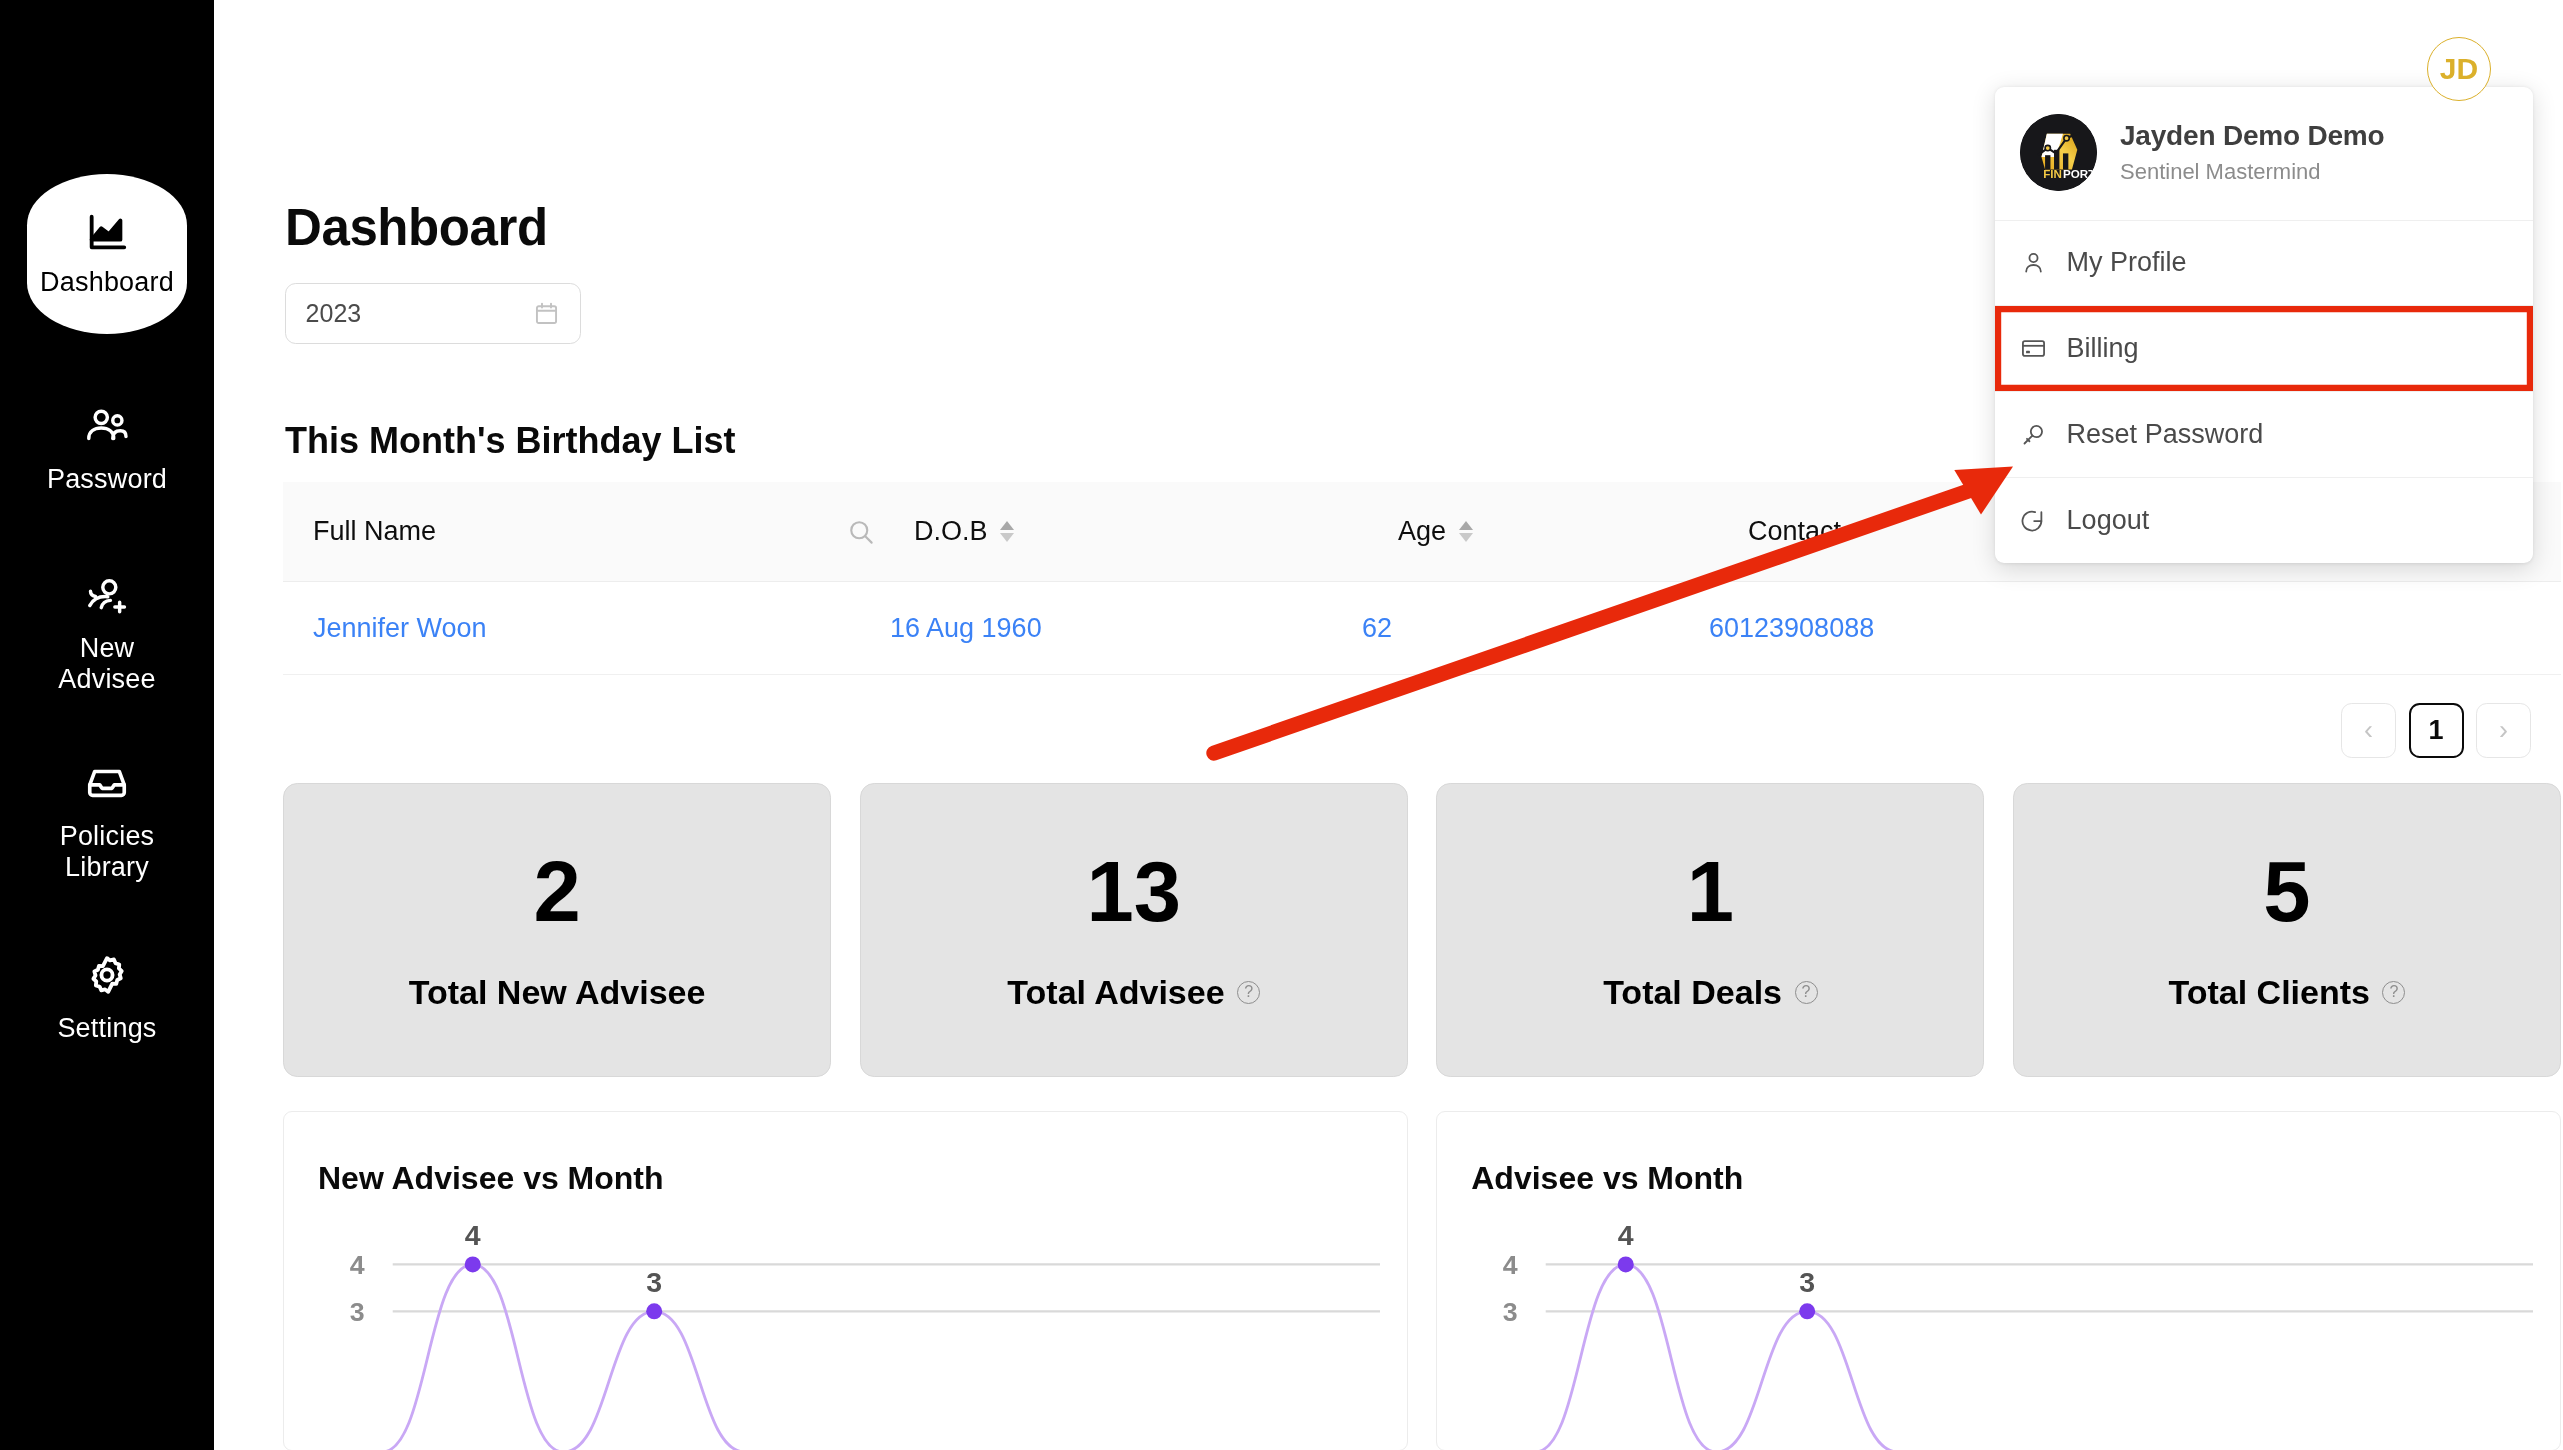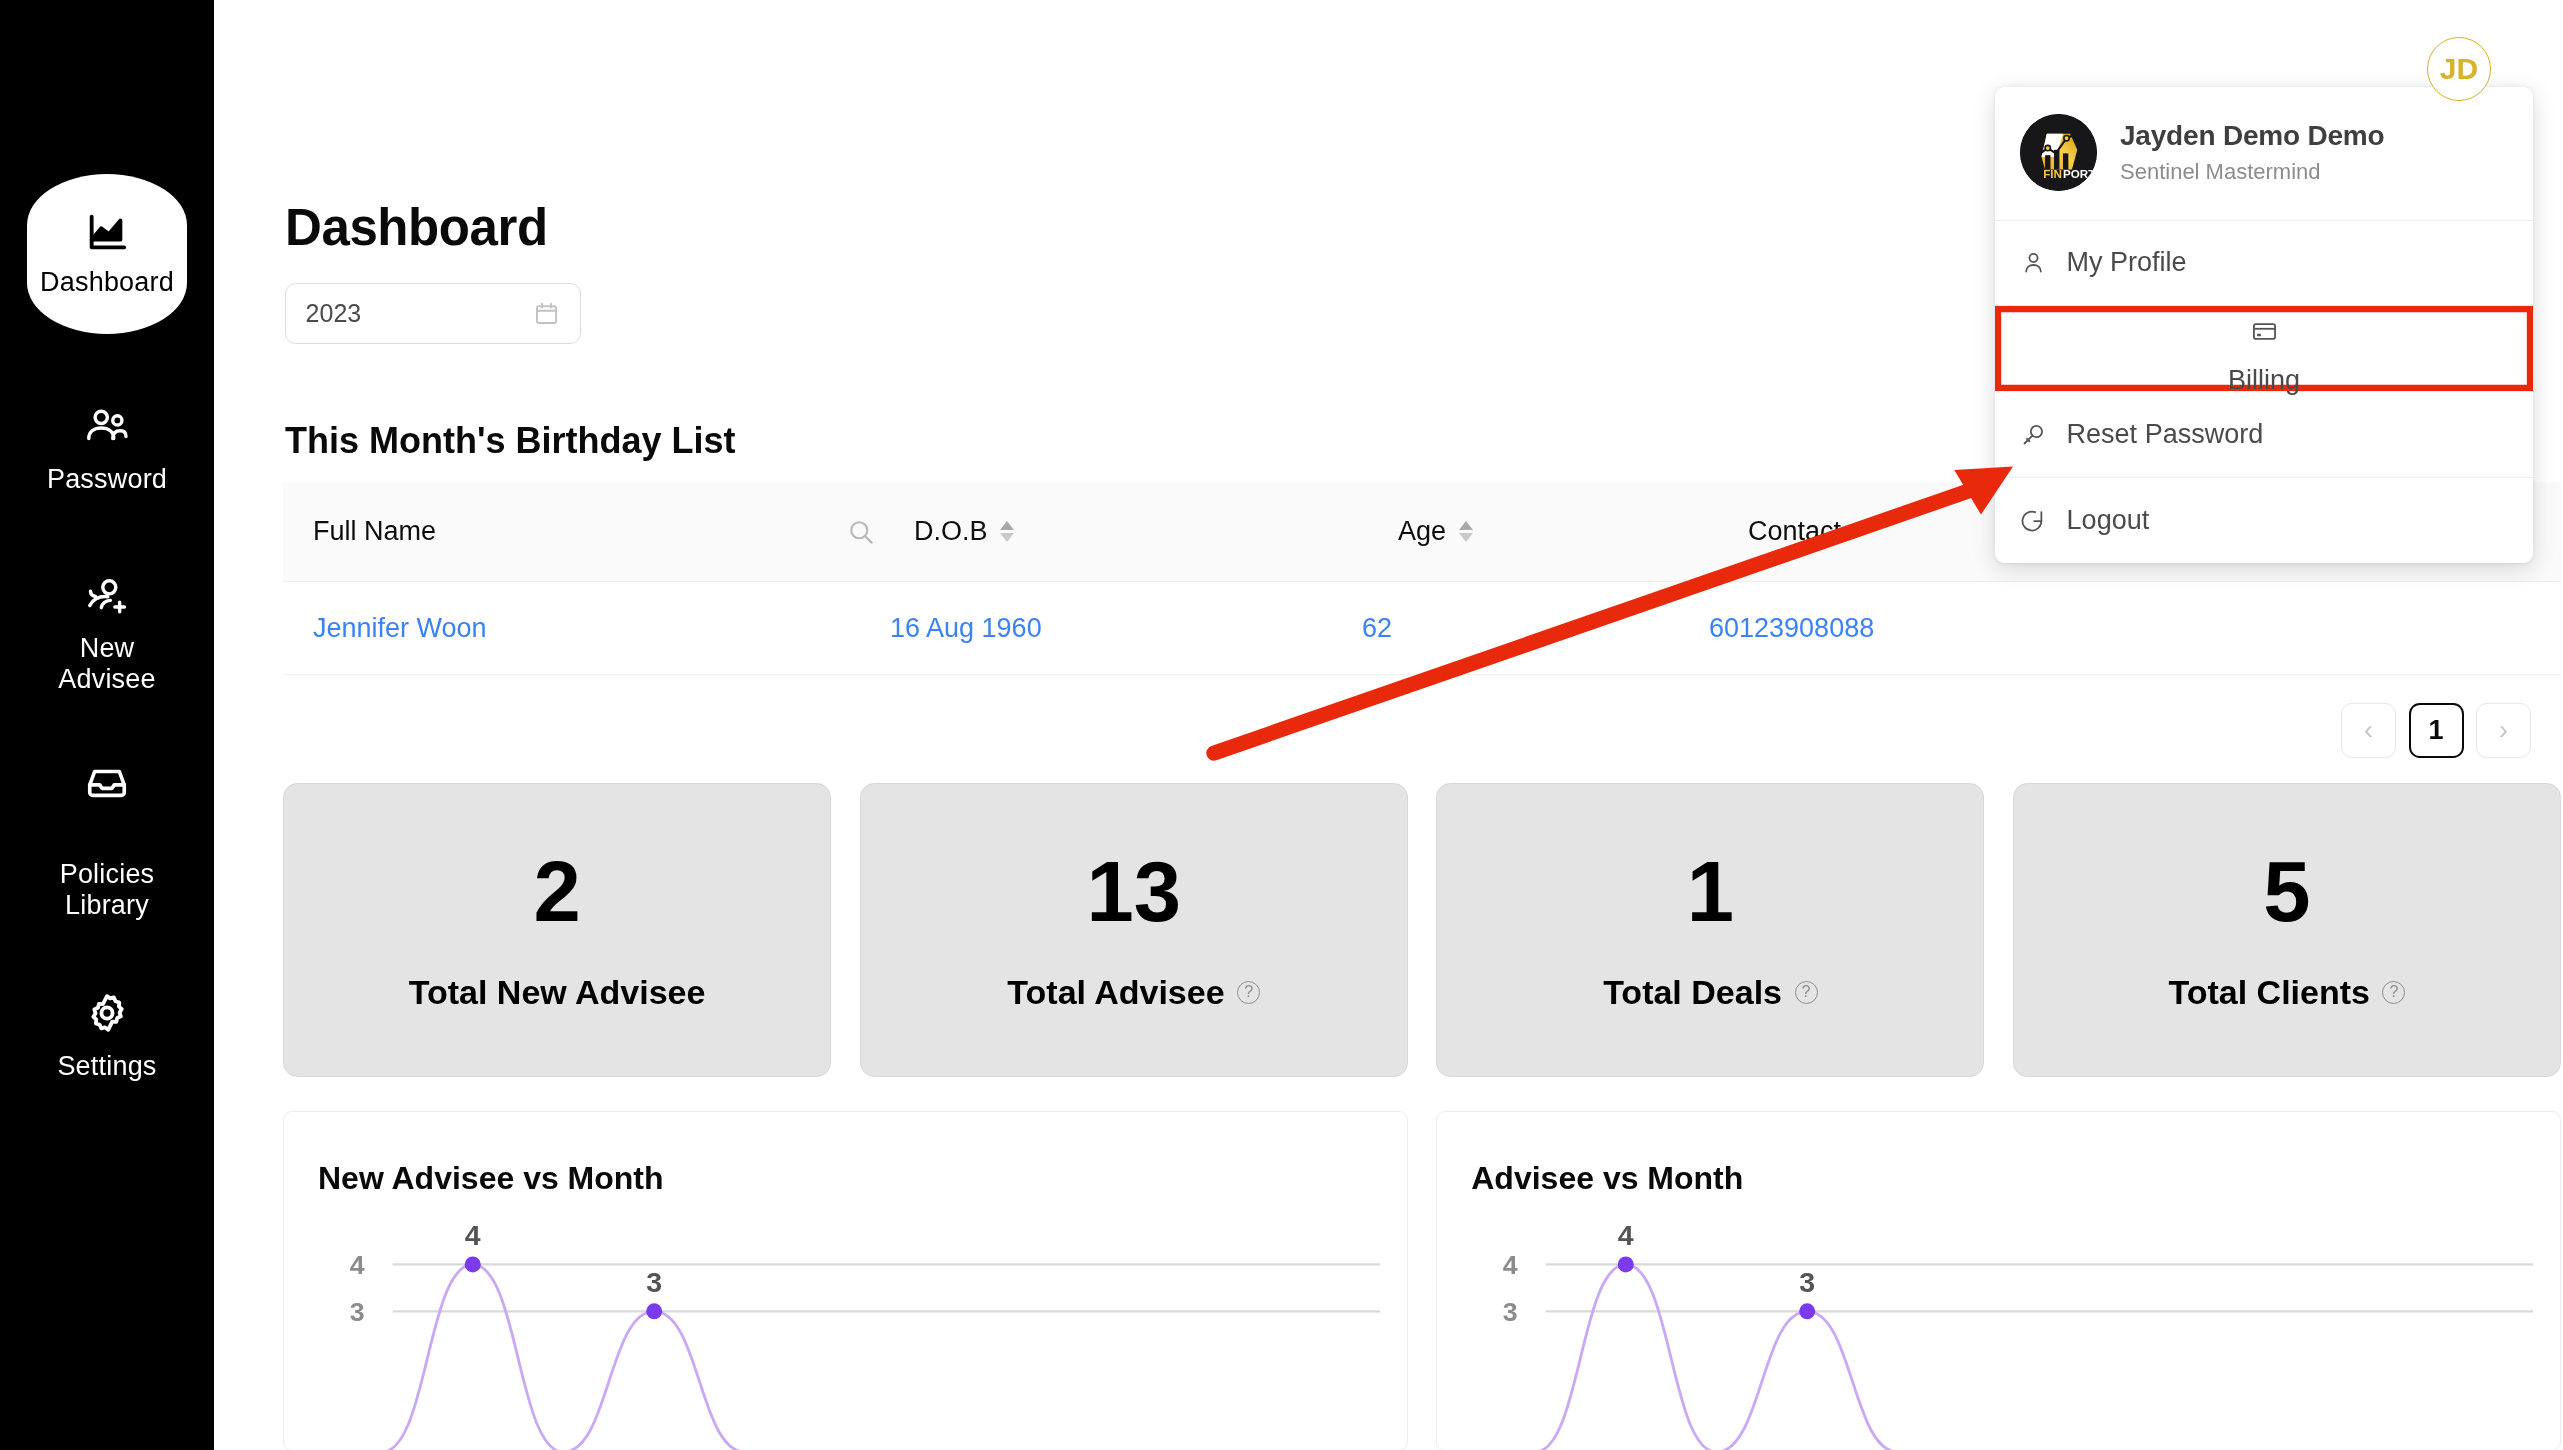--- a/index.html
+++ b/index.html
@@ -35,21 +35,21 @@
   }
   .nav-item.active {
     background: #ffffff; color: #000000;
     border-radius: 50% / 32%;
     width: 160px; height: 160px;
     justify-content: center;
     margin-bottom: 68px;
   }
   .nav-item.active .nav-icon { margin-bottom: 9px; }
   .nav-item#nav-new { margin-bottom: 64px; }
-  .nav-item#nav-policies { margin-bottom: 69px; gap: 38px; }
+  .nav-item#nav-policies { margin-bottom: 69px; }
 
   
   .main { position: absolute; left: 214px; top: 0; width: 2350px; height: 1451px; }
 
   .page-title {
     position: absolute; left: 71px; top: 198px;
     font-size: 51px; font-weight: bold; color: #0a0a0a;
     letter-spacing: -0.4px;
   }
 
@@ -184,21 +184,20 @@
   .dd-role { font-size: 22px; color: #8c8c8c; margin-top: 7.1px; }
   .dd-sep { height: 0.9px; background: #efefef; }
   .dd-item {
     display: flex; align-items: center; gap: 19.6px;
     padding: 12px 25px; height: 85px;
     font-size: 27px; color: #4a4a4a; cursor: pointer;
   }
   .dd-item.highlight {
     position: relative; z-index: 2;
     box-shadow: 0 0 0 6.2px #e8290b inset;
-    flex-direction: column;
   }
 
   
   .annot-arrow { position: absolute; left: 0; top: 0; pointer-events: none; z-index: 35; }
   .ico { display: inline-flex; align-items: center; justify-content: center; flex: none; }
 </style>
 </head>
 <body>
 
 <div id="app">

